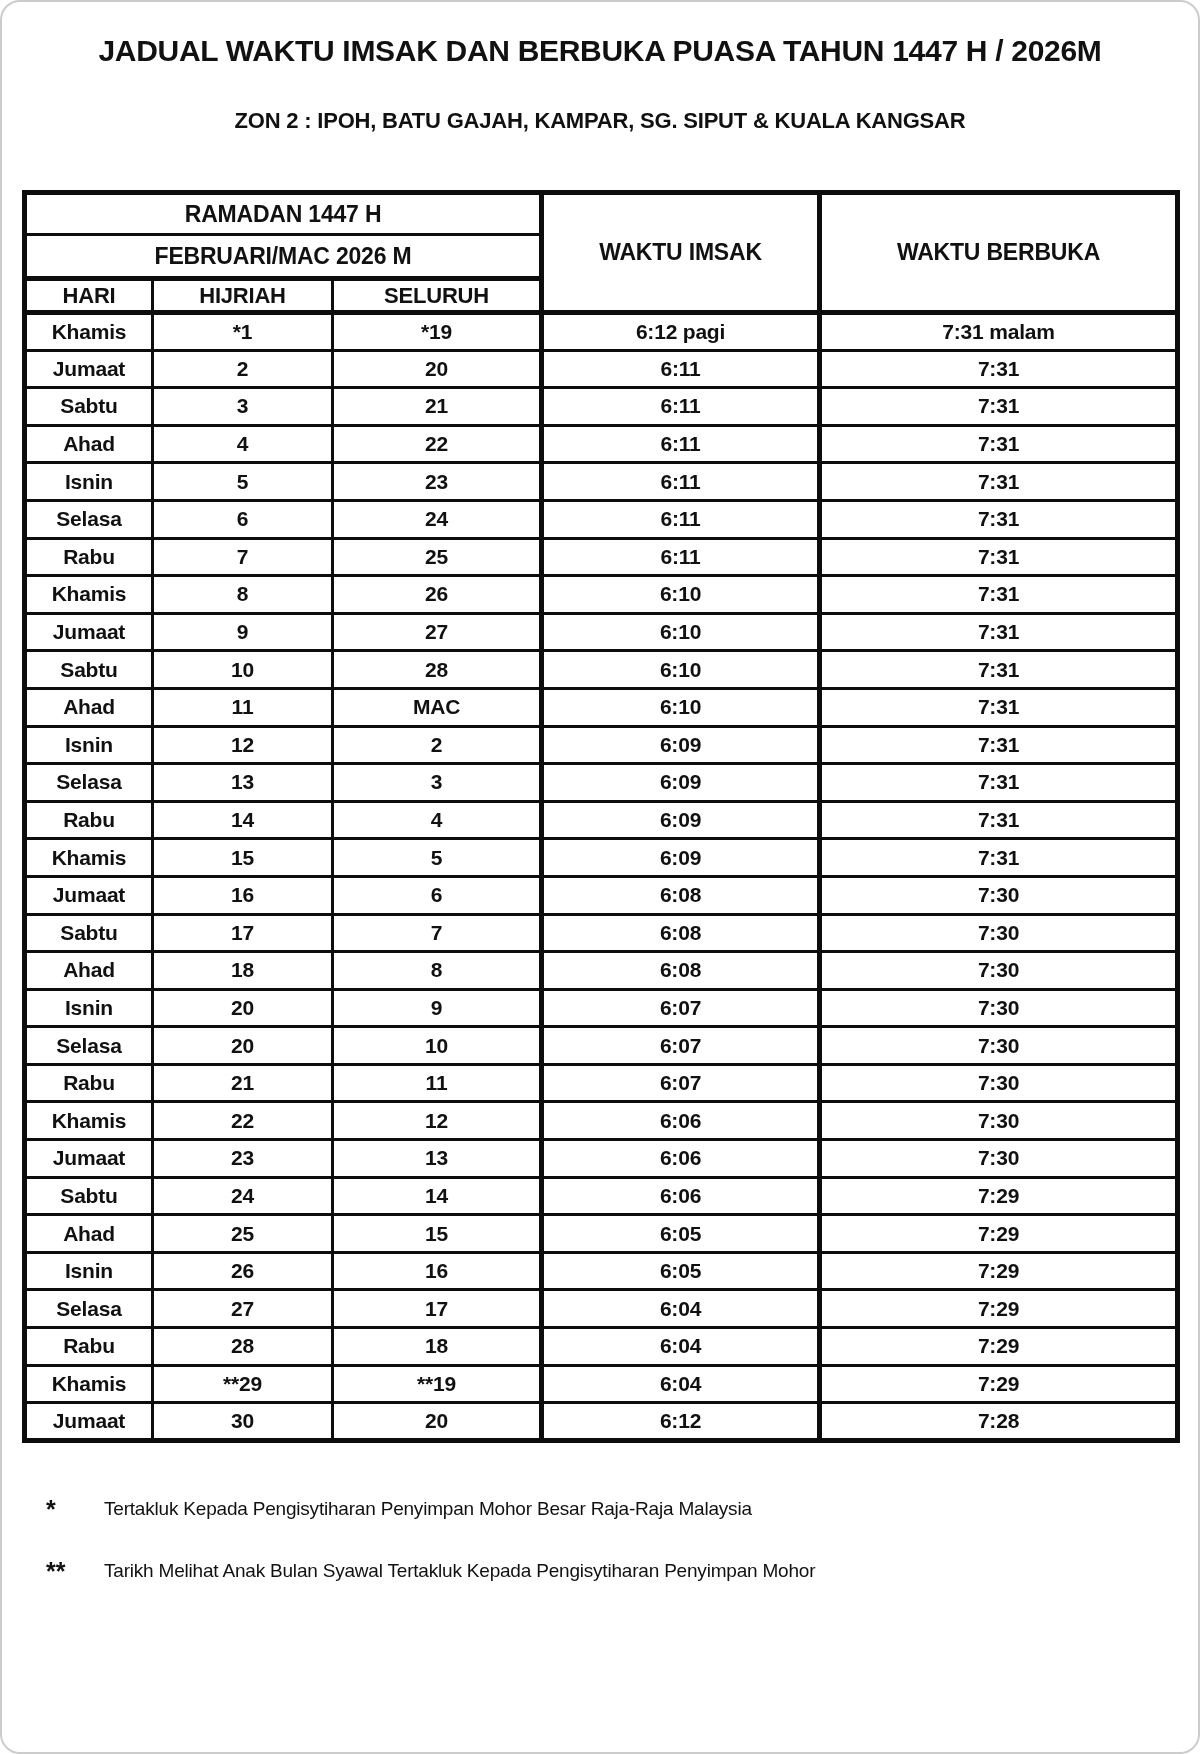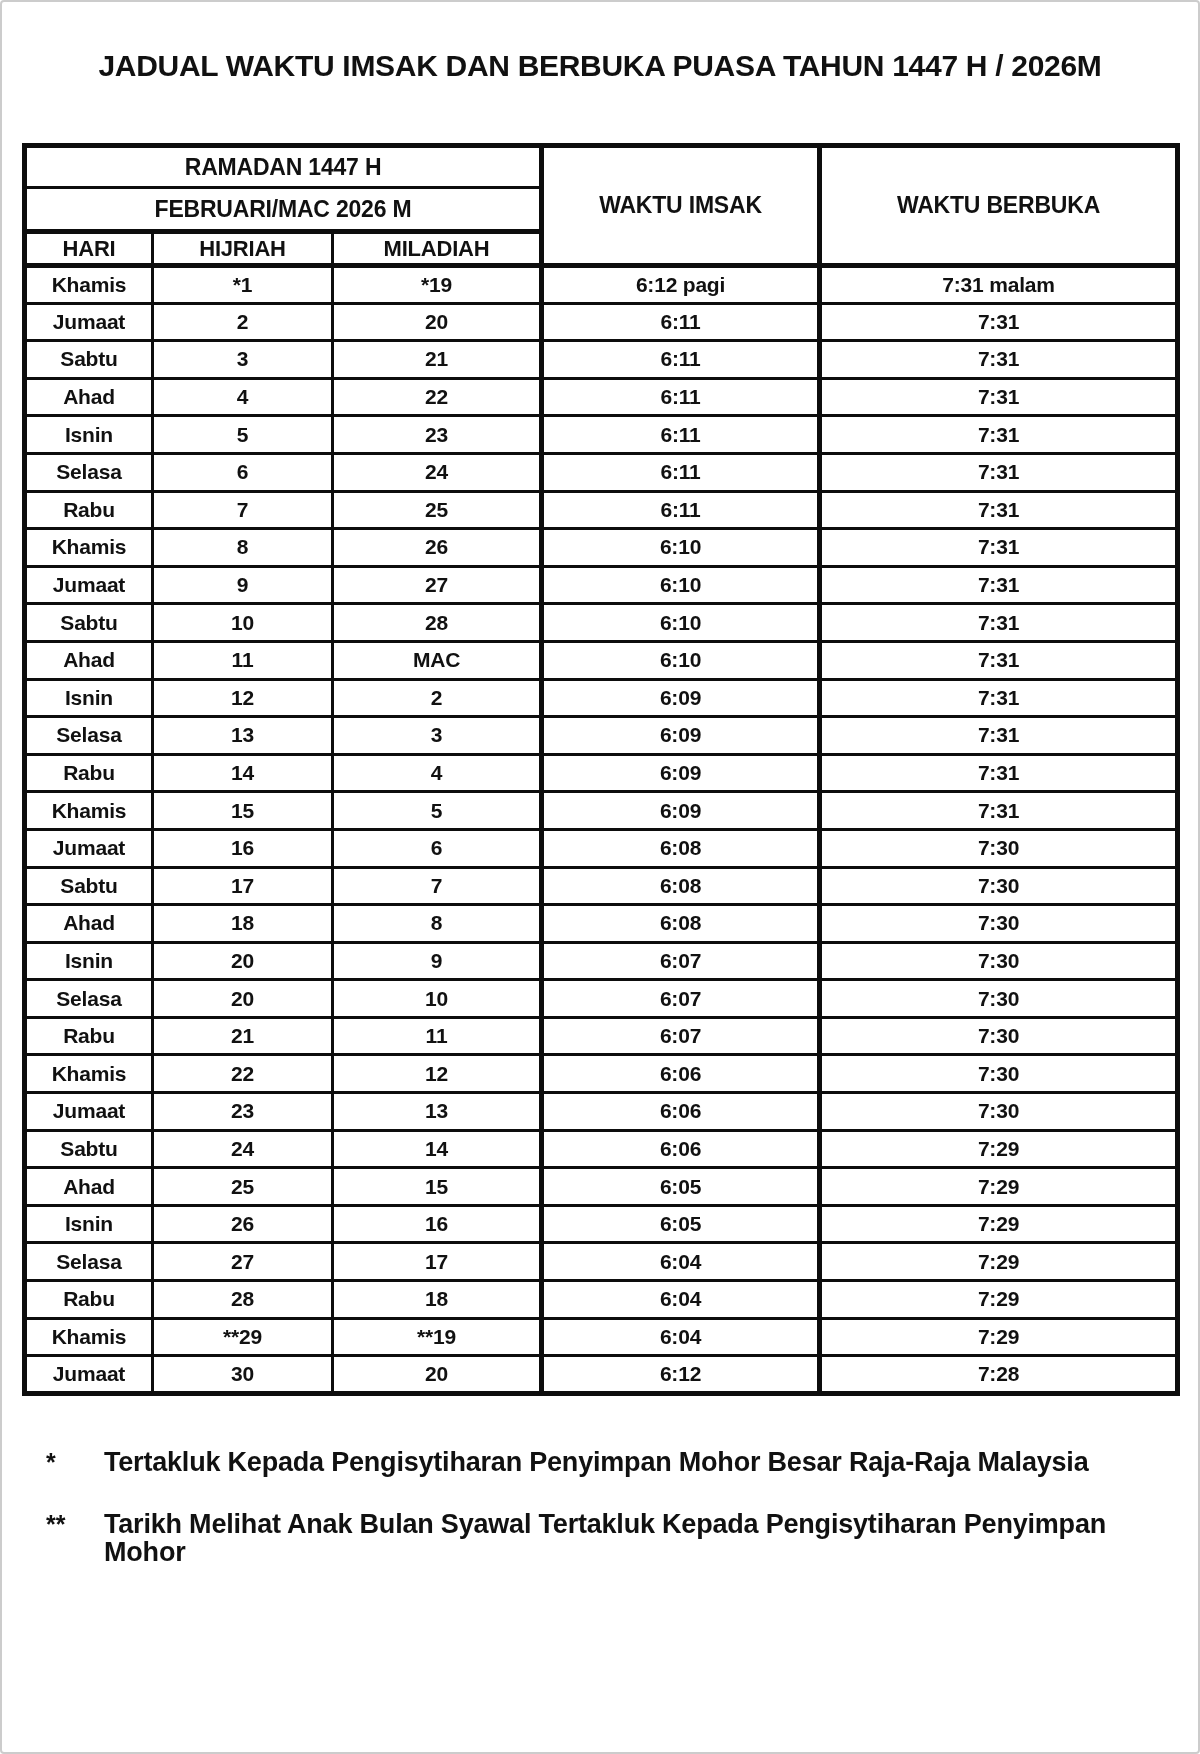--- a/index.html
+++ b/index.html
@@ -13,22 +13,22 @@
   body{
     width:1200px; height:1754px;
     font-family:"Liberation Sans","DejaVu Sans",sans-serif;
     color:var(--ink);
     overflow:hidden;
   }
   .page{
     width:1200px; height:1754px;
     background:var(--paper);
     border:2px solid var(--edge);
-    border-radius:4px;
-    padding:16px 20px;
+    border-radius:20px;
+    padding:1px 20px;
     overflow:hidden;
   }
   
   .title{
     margin-top:26px;
     text-align:center;
     font-size:30px;
     font-weight:700;
     line-height:43px;
     letter-spacing:-0.3px;
@@ -88,35 +88,36 @@
     margin-top:34px;
   }
   .footnote:first-child{ margin-top:0; }
   .footnote .marker{
     flex:0 0 58px;
     font-size:25px;
     font-weight:700;
     line-height:28px;
   }
   .footnote .note-text{
-    font-size:27px;
-    font-weight:700;
+    font-size:19px;
+    font-weight:400;
     line-height:28px;
     letter-spacing:-0.2px;
   }
 </style>
 </head>
 <body>
 
 <div class="page">
 
   <div class="title">
     <span>JADUAL WAKTU IMSAK DAN BERBUKA PUASA TAHUN 1447 H / 2026M</span><br>
   </div>
 
+  <div class="zone">ZON 2 : IPOH, BATU GAJAH, KAMPAR, SG. SIPUT &amp; KUALA KANGSAR</div>
 
   <table>
     <colgroup>
       <col class="c-day">
       <col class="c-hijri">
       <col class="c-miladi">
       <col class="c-imsak">
       <col class="c-berbuka">
     </colgroup>
     <thead>
@@ -124,21 +125,21 @@
         <th colspan="3" class="h-ramadan">RAMADAN 1447 H</th>
         <th rowspan="3" class="col-imsak">WAKTU IMSAK</th>
         <th rowspan="3" class="col-berbuka">WAKTU BERBUKA</th>
       </tr>
       <tr>
         <th colspan="3" class="h-gregorian">FEBRUARI/MAC 2026 M</th>
       </tr>
       <tr>
         <th class="h-sub">HARI</th>
         <th class="h-sub">HIJRIAH</th>
-        <th class="h-sub">MILADIAH</th>
+        <th class="h-sub">SELURUH</th>
       </tr>
     </thead>
     <tbody>
         <tr>
           <td>Khamis</td>
           <td>*1</td>
           <td>*19</td>
           <td class="col-imsak">6:12 pagi</td>
           <td class="col-berbuka">7:31 malam</td>
         </tr>

